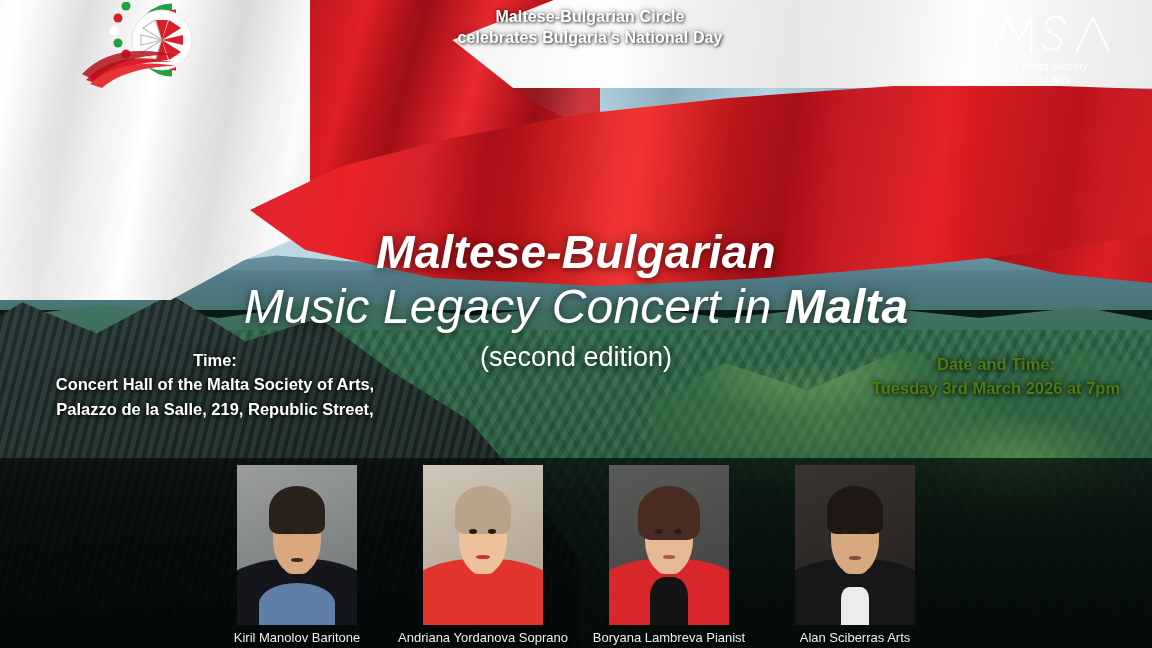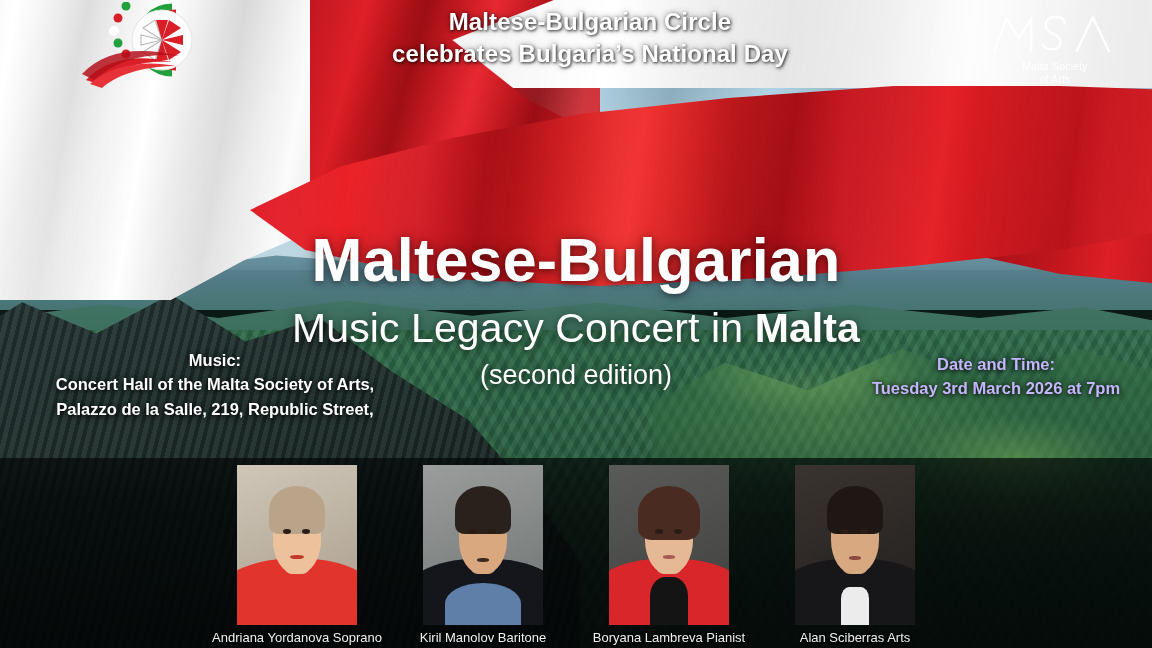--- a/index.html
+++ b/index.html
@@ -141,43 +141,43 @@
   .mbc-logo{position:absolute;left:76px;top:2px;width:132px;height:86px;}
   .msa-logo{position:absolute;right:22px;top:10px;width:150px;height:80px;
     display:flex;flex-direction:column;align-items:center;justify-content:flex-start;}
   .msa-mark{height:46px;}
   .msa-sub{color:#fff;font-size:10.5px;line-height:1.25;text-align:center;margin-top:4px;letter-spacing:.2px;}
 
   
   .header-text{
     position:absolute;left:300px;top:6px;width:580px;
     text-align:center;color:#fff;
-    font-weight:bold;font-size:24px;line-height:1.32;
+    font-weight:bold;font-size:16px;line-height:1.32;
     text-shadow:1px 1px 3px rgba(0,0,0,.75),0 0 6px rgba(0,0,0,.45);
     letter-spacing:.1px;
   }
 
   
   .title-block{
     position:absolute;left:0;right:0;top:228px;text-align:center;color:#fff;
     text-shadow:0 2px 7px rgba(0,0,0,.45),0 0 16px rgba(0,0,0,.3);
   }
-  .title-1{font-size:61px;font-weight:bold;line-height:1.08;letter-spacing:.2px;}
-  .title-2{font-size:41px;font-weight:400;line-height:1.2;margin-top:10px;letter-spacing:.1px;}
+  .title-1{font-size:46px;font-weight:bold;line-height:1.08;letter-spacing:.2px;font-style:italic;}
+  .title-2{font-size:48px;font-weight:400;line-height:1.2;margin-top:0;letter-spacing:.1px;font-style:italic;}
   .title-2 b{font-weight:bold;}
   .title-3{font-size:27px;font-weight:400;line-height:1.25;margin-top:6px;}
 
   
   .venue-block{
     position:absolute;left:10px;top:348px;width:410px;text-align:center;color:#fff;
     font-weight:bold;font-size:16.5px;line-height:1.48;
     text-shadow:0 1px 4px rgba(0,0,0,.8),0 0 9px rgba(0,0,0,.55);
   }
   .date-block{
-    position:absolute;right:6px;top:352px;width:300px;text-align:center;color:#c4b5fd;
+    position:absolute;right:6px;top:352px;width:300px;text-align:center;color:#4d7c0f;
     font-weight:bold;font-size:16.5px;line-height:1.48;
     text-shadow:0 1px 4px rgba(0,0,0,.8),0 0 9px rgba(0,0,0,.55);
   }
   .date-free{margin-top:20px;}
 
   
   .bottom-band{
     position:absolute;left:0;right:0;top:458px;bottom:0;
     background:linear-gradient(180deg,rgba(4,8,8,.72) 0%,rgba(3,7,7,.84) 30%,rgba(2,5,5,.9) 100%);
   }
@@ -299,65 +299,65 @@
     <div>celebrates Bulgaria’s National Day</div>
   </div>
 
   <div class="title-block">
     <div class="title-1">Maltese-Bulgarian</div>
     <div class="title-2"><span>Music Legacy Concert in </span><b>Malta</b></div>
     <div class="title-3">(second edition)</div>
   </div>
 
   <div class="venue-block">
-    <div>Music:</div>
+    <div>Time:</div>
     <div>Concert Hall of the Malta Society of Arts,</div>
     <div>Palazzo de la Salle, 219, Republic Street,</div>
   </div>
 
   <div class="date-block">
     <div>Date and Time:</div>
     <div>Tuesday 3rd March 2026 at 7pm</div>
   </div>
 
   <div class="bottom-band"></div>
 
   <div class="performers">
-
-    <div class="performer">
-      <div class="photo">
-        <div class="ph-bg" style="background:linear-gradient(160deg,#cfc6b8,#b8ad9c 60%,#a79c8b)"></div>
-        <div class="ph-shoulders" style="background:#e0342c"></div>
-        <div class="ph-neck" style="background:#e3b896"></div>
-        <div class="ph-face" style="background:#edc19c"></div>
-        <div class="ph-hair" style="background:#b9a489"></div>
-        <div class="ph-eye l"></div>
-          <div class="ph-eye r"></div>
-        <div class="ph-mouth" style="background:#c0392b;top:56%;left:44%;width:12%;height:3%"></div>
-      </div>
-      <div class="pname">Andriana Yordanova Soprano</div>
-    </div>
 
     <div class="performer">
       <div class="photo">
         <div class="ph-bg" style="background:linear-gradient(160deg,#9a9d9c,#7f8382 60%,#6c706f)"></div>
         <div class="ph-shoulders" style="background:#14161c"></div>
         <div class="ph-shoulders" style="background:#5f7fa8;left:18%;width:64%;height:26%;border-radius:50% 50% 0 0"></div>
         <div class="ph-neck" style="background:#c29070"></div>
         <div class="ph-face" style="background:#d9a87f"></div>
         <div class="ph-hair" style="background:#2a211c"></div>
         <div class="ph-eye l"></div>
           <div class="ph-eye r"></div>
         <div class="ph-mouth" style="background:#3a2a22;top:58%;left:45%;width:10%"></div>
       </div>
       <div class="pname">Kiril Manolov Baritone</div>
     </div>
 
     <div class="performer">
       <div class="photo">
+        <div class="ph-bg" style="background:linear-gradient(160deg,#cfc6b8,#b8ad9c 60%,#a79c8b)"></div>
+        <div class="ph-shoulders" style="background:#e0342c"></div>
+        <div class="ph-neck" style="background:#e3b896"></div>
+        <div class="ph-face" style="background:#edc19c"></div>
+        <div class="ph-hair" style="background:#b9a489"></div>
+        <div class="ph-eye l"></div>
+          <div class="ph-eye r"></div>
+        <div class="ph-mouth" style="background:#c0392b;top:56%;left:44%;width:12%;height:3%"></div>
+      </div>
+      <div class="pname">Andriana Yordanova Soprano</div>
+    </div>
+
+    <div class="performer">
+      <div class="photo">
         <div class="ph-bg" style="background:linear-gradient(160deg,#5a5a58,#4a4a48 60%,#3e3e3c)"></div>
         <div class="ph-shoulders" style="background:#d8262a"></div>
         <div class="ph-shoulders" style="background:#141414;left:34%;width:32%;height:30%;border-radius:40% 40% 0 0"></div>
         <div class="ph-neck" style="background:#dcae8c"></div>
         <div class="ph-face" style="background:#e6b996"></div>
         <div class="ph-hair" style="background:#4a2b22;left:24%;width:52%;height:34%;border-radius:50% 50% 22% 22%"></div>
         <div class="ph-eye l"></div>
           <div class="ph-eye r"></div>
         <div class="ph-mouth" style="background:#a85b52;top:56%;left:45%;width:10%"></div>
       </div>

